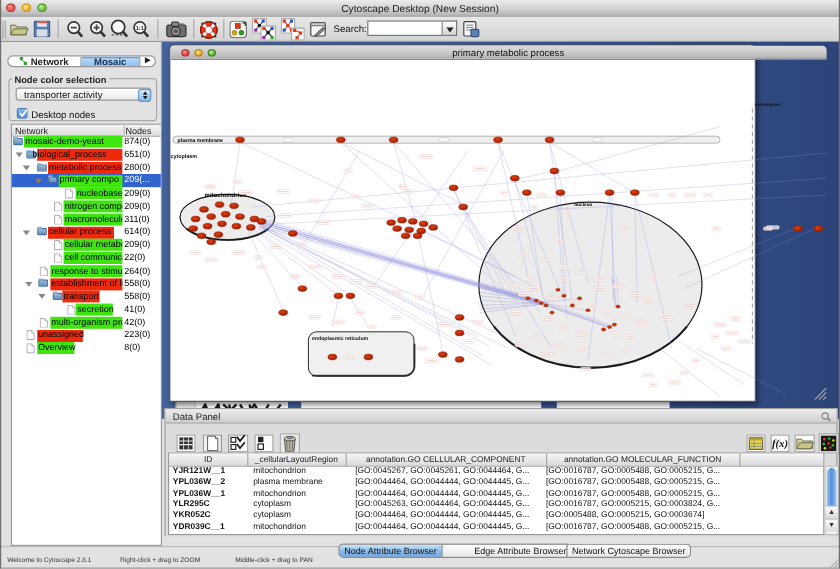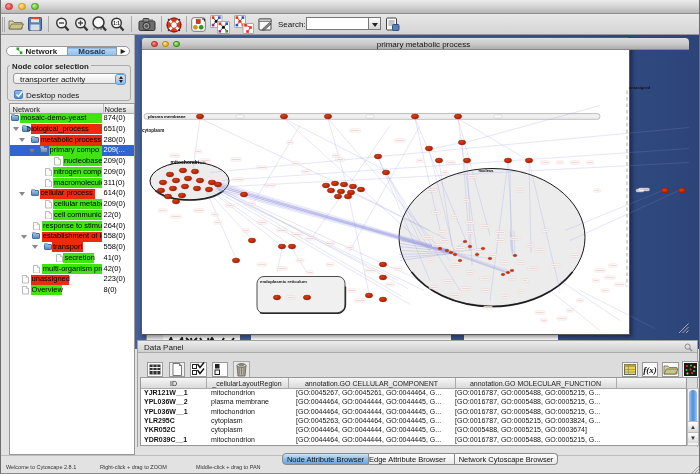--- a/index.html
+++ b/index.html
@@ -2,20 +2,21 @@
 <html><head><meta charset="utf-8"><style>
 * { margin:0; padding:0; box-sizing:border-box; }
 body { width:700px; height:474px; font-family:"Liberation Sans",sans-serif; position:relative; overflow:hidden; background:#e2e2e2; }
 .abs { position:absolute; }
 </style></head><body>
 
 <div class="abs" style="left:0;top:0;width:700px;height:14px;background:linear-gradient(#ececec,#d2d2d2 55%,#b4b4b4);border-bottom:1px solid #8f8f8f">
   <div class="abs" style="left:5px;top:2.5px;width:7.5px;height:7.5px;border-radius:50%;background:radial-gradient(circle at 35% 30%,#ff9d96,#ec5148 60%,#c33d33);border:0.5px solid #b33"></div>
   <div class="abs" style="left:18px;top:2.5px;width:7.5px;height:7.5px;border-radius:50%;background:radial-gradient(circle at 35% 30%,#ffe9a8,#f6b23b 60%,#d2912b);border:0.5px solid #c90"></div>
   <div class="abs" style="left:31px;top:2.5px;width:7.5px;height:7.5px;border-radius:50%;background:radial-gradient(circle at 35% 30%,#c8f2b0,#6fc943 60%,#57a833);border:0.5px solid #491"></div>
+  <div class="abs" style="left:0;top:2px;width:700px;text-align:center;font-size:8.5px;color:#1a1a1a">Cytoscape Desktop (New Session)</div>
 </div>
 
 <div class="abs" style="left:0;top:14px;width:700px;height:21px;background:linear-gradient(#e7e7e7,#d4d4d4);border-bottom:1px solid #999">
   <div class="abs" style="left:2px;top:3px;width:3px;height:15px;border-left:1px solid #aaa;border-right:1px solid #aaa"></div>
 
   <svg class="abs" style="left:8px;top:3px" width="16" height="14" viewBox="0 0 16 14">
     <path d="M1 12 L1 4 L5 4 L6 5.5 L14 5.5 L14 12 Z" fill="#d8d5a2" stroke="#6b6b43" stroke-width="0.8"></path>
     <path d="M1 12 L3.5 7 L15.5 7 L13 12 Z" fill="#c9c489" stroke="#6b6b43" stroke-width="0.8"></path>
   </svg>
 
@@ -696,21 +697,21 @@
   <div class="abs" style="left:549px;top:47px;width:12px;height:58px;background:#f2f2f2;border:1px solid #bbb">
     <div class="abs" style="left:1px;top:1px;width:8px;height:37px;border-radius:4px;background:linear-gradient(90deg,#9fc4ef,#4f8fdc 50%,#9fc4ef)"></div>
     <div class="abs" style="left:0;top:32px;width:10px;height:11px;background:linear-gradient(#fefefe,#d8d8d8);border-top:1px solid #bbb;text-align:center;font-size:6px;line-height:11px;color:#333">▲</div>
     <div class="abs" style="left:0;top:43px;width:10px;height:11px;background:linear-gradient(#fefefe,#d8d8d8);border-top:1px solid #bbb;text-align:center;font-size:6px;line-height:11px;color:#333">▼</div>
   </div>
 </div>
 
 <div class="abs" style="left:0;top:455px;width:700px;height:19px;background:#e2e2e2;border-top:1px solid #bdbdbd"></div>
 <div class="abs" style="left:282px;top:452.5px;height:12px;display:flex;font-size:7.5px;color:#111">
   <div style="width:87px;background:linear-gradient(#cce4f7,#8cbdea 50%,#6aa7e2);border:1px solid #8a8a8a;border-radius:4px 0 0 4px;text-align:center;line-height:11px">Node Attribute Browser</div>
-  <div style="width:86px;background:linear-gradient(#fdfdfd,#e8e8e8);border:1px solid #8a8a8a;border-left:none;text-align:left;line-height:11px">Edge Attribute Browser</div>
+  <div style="width:104px;background:linear-gradient(#fdfdfd,#e8e8e8);border:1px solid #8a8a8a;border-left:none;text-align:right;line-height:11px">Edge Attribute Browser</div>
   <div style="width:103px;background:linear-gradient(#fdfdfd,#e8e8e8);border:1px solid #8a8a8a;border-left:none;border-radius:0 4px 4px 0;text-align:center;line-height:11px">Network Cytoscape Browser</div>
 </div>
 <div class="abs" style="left:6px;top:464px;font-size:5.5px;color:#333">Welcome to Cytoscape 2.8.1</div>
 <div class="abs" style="left:100px;top:464px;font-size:5.5px;color:#333">Right-click + drag to ZOOM</div>
 <div class="abs" style="left:196px;top:464px;font-size:5.5px;color:#333">Middle-click + drag to PAN</div>
 
 <div class="abs" style="left:0;top:35px;width:135px;height:420px;background:#e2e2e2;border-right:1px solid #aaa">
 
   <div class="abs" style="left:6px;top:10.5px;width:124px;height:10.5px;display:flex;font-size:8px;font-weight:bold;color:#222;border:1px solid #999;border-radius:5px;overflow:hidden;background:#fff">
     <div style="width:61px;text-align:center;line-height:9.5px;border-right:1px solid #999"><svg width="7" height="8" viewBox="0 0 7 8" style="vertical-align:-1px">

